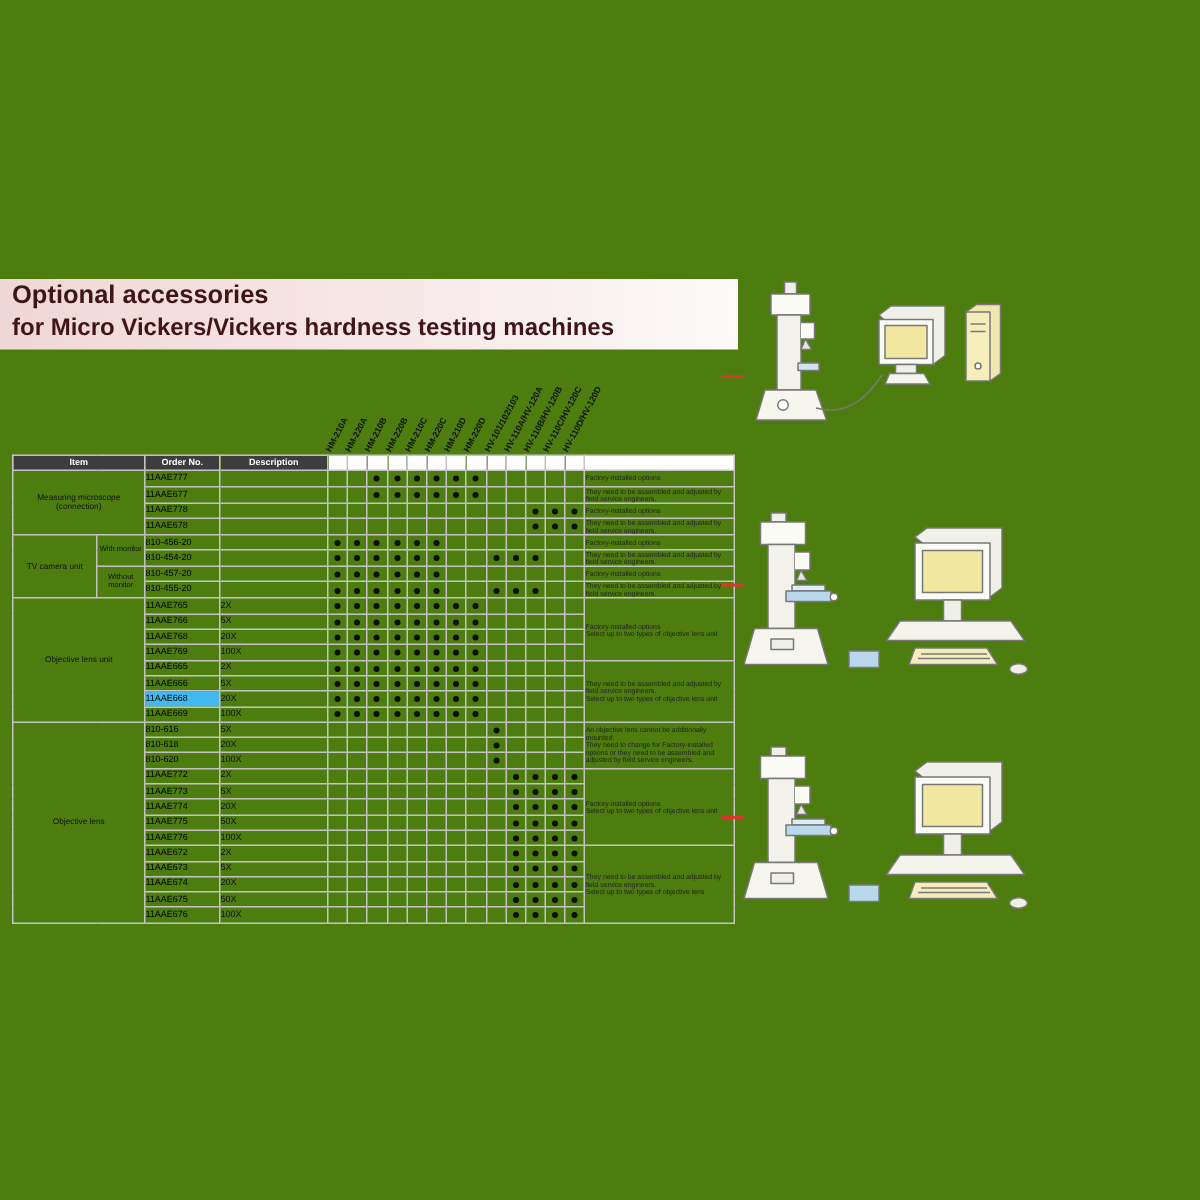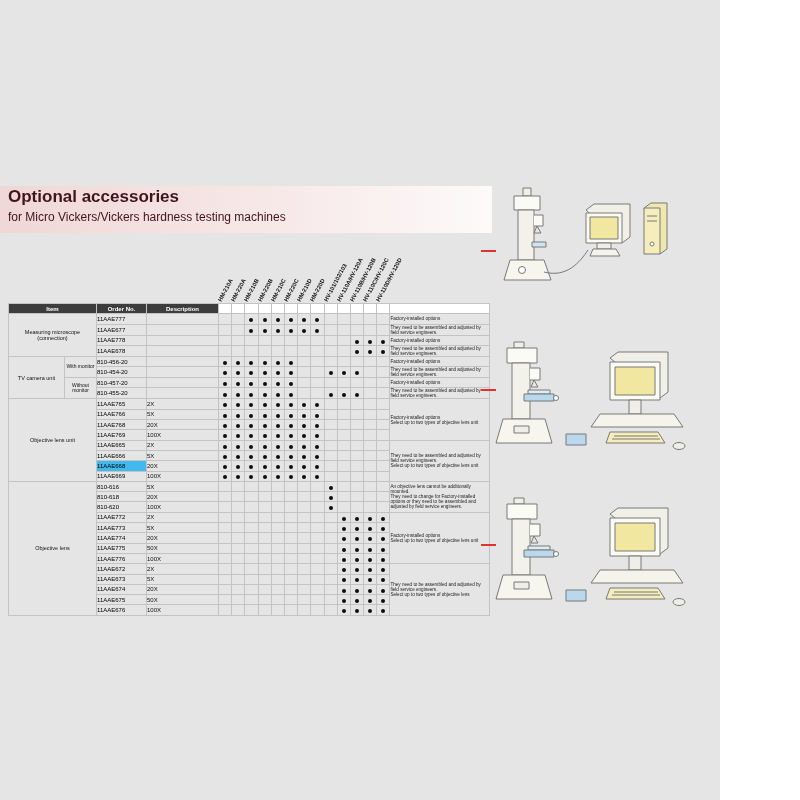--- a/index.html
+++ b/index.html
@@ -1,23 +1,23 @@
 <!DOCTYPE html>
 <html><head>
 <meta charset="utf-8">
 <style>
   html,body{margin:0;padding:0;background:#fff;}
-  #canvas{position:relative;width:720px;height:800px;background:#e5e5e5;overflow:hidden;
+  #canvas{position:relative;width:800px;height:800px;background:#4d7c0f;overflow:hidden;
           font-family:"Liberation Sans",sans-serif;color:#111;}
 
   
   #title-band{position:absolute;left:0;top:186px;width:492px;height:47px;
               background:linear-gradient(90deg,#f0d7d7 0%,#f7e8e8 55%,#fdfafa 100%);}
   #page-title{position:absolute;left:8px;top:1px;font-size:17px;font-weight:bold;color:#401518;}
-  #page-subtitle{position:absolute;left:8px;top:24px;font-size:12px;font-weight:normal;color:#401518;text-align:right;}
+  #page-subtitle{position:absolute;left:8px;top:24px;font-size:16px;font-weight:bold;color:#401518;text-align:right;}
 
   
   #table-area{position:absolute;left:8px;top:245px;width:482px;height:372px;}
   #model-headers{position:absolute;left:0;top:0;width:482px;height:58px;overflow:visible;}
   .rotlabel{position:absolute;top:51px;height:7px;line-height:7px;font-size:5.8px;font-weight:bold;
             white-space:nowrap;transform-origin:0 100%;transform:rotate(-62deg);color:#111;}
 
   #grid{position:absolute;left:0;top:58px;width:482px;border-collapse:collapse;table-layout:fixed;
         border:1px solid #555;}
   #grid td,#grid th{border:1px solid #c3c3c3;padding:0;overflow:hidden;}

